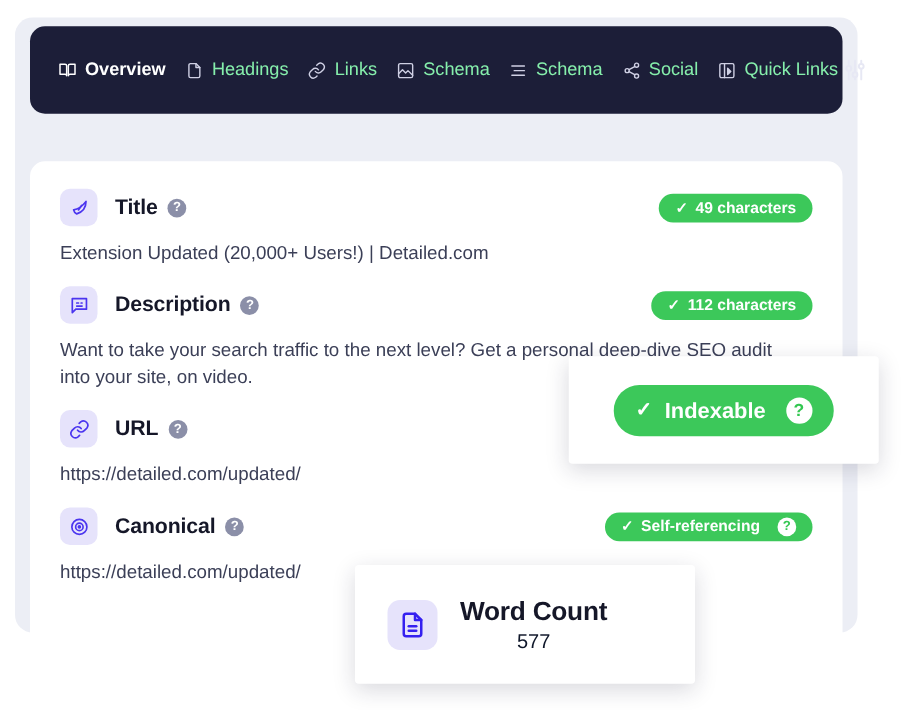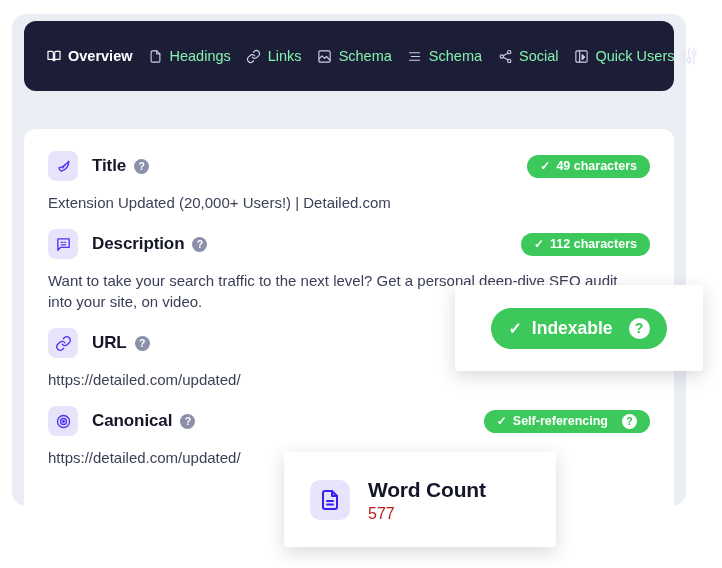--- a/index.html
+++ b/index.html
@@ -236,22 +236,23 @@
   .wc-text { margin-left: 18px; }
   .wc-title {
     font-size: 21px;
     font-weight: bold;
     color: #151728;
     letter-spacing: -0.2px;
     line-height: 25px;
   }
   .wc-value {
     font-size: 16px;
-    color: #b91c1c;
+    color: #0f172a;
     margin-top: 3px;
+    text-align: center;
   }
 </style>
 </head>
 <body>
 
 <div id="root">
 
   <div class="panel-shell"></div>
 
   <div class="navbar">
@@ -322,21 +323,21 @@
       </div>
 
       <div class="nav-item">
         <span class="nav-ico">
           <svg width="15" height="15" viewBox="0 0 24 24" fill="none" stroke="#cfd0e4" stroke-width="1.8" stroke-linecap="round" stroke-linejoin="round">
             <rect x="3" y="3" width="18" height="18" rx="2"></rect>
             <path d="M9 3v18"></path>
               <path d="M13 9l4 4-4 4z" fill="#cfd0e4"></path>
           </svg>
         </span>
-        <span>Quick Users</span>
+        <span>Quick Links</span>
       </div>
 
     </div>
 
     <div class="nav-settings">
       <svg width="20" height="20" viewBox="0 0 24 24" fill="none" stroke="#e7e8f4" stroke-width="1.9" stroke-linecap="round">
         <path d="M6 3v5"></path>
           <path d="M6 13v8"></path>
           <circle cx="6" cy="10.5" r="2.3"></circle>
         <path d="M12 3v11"></path>

